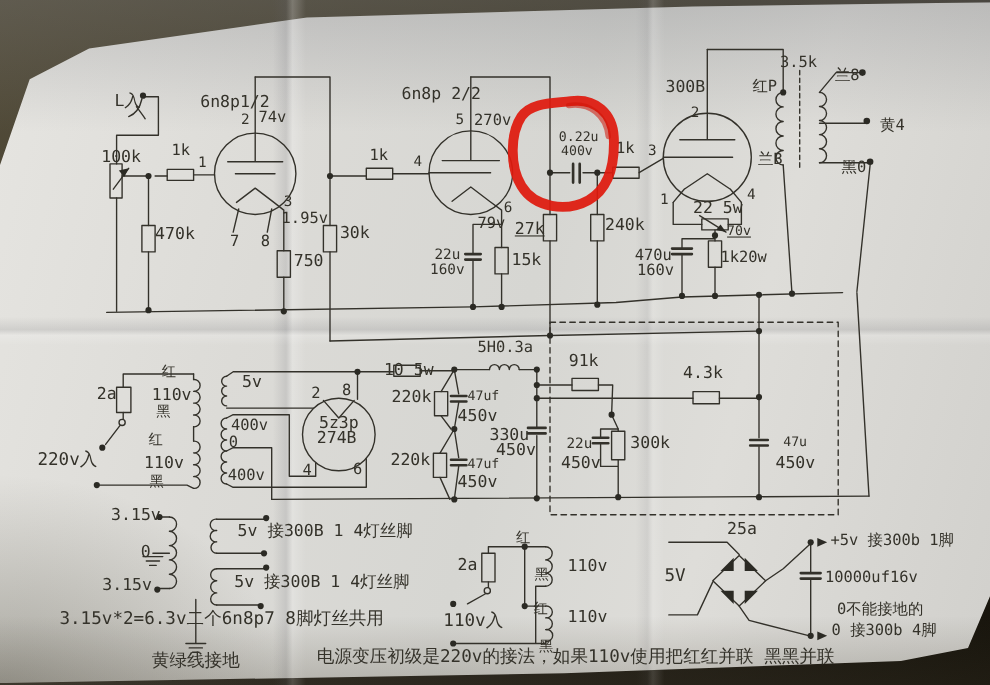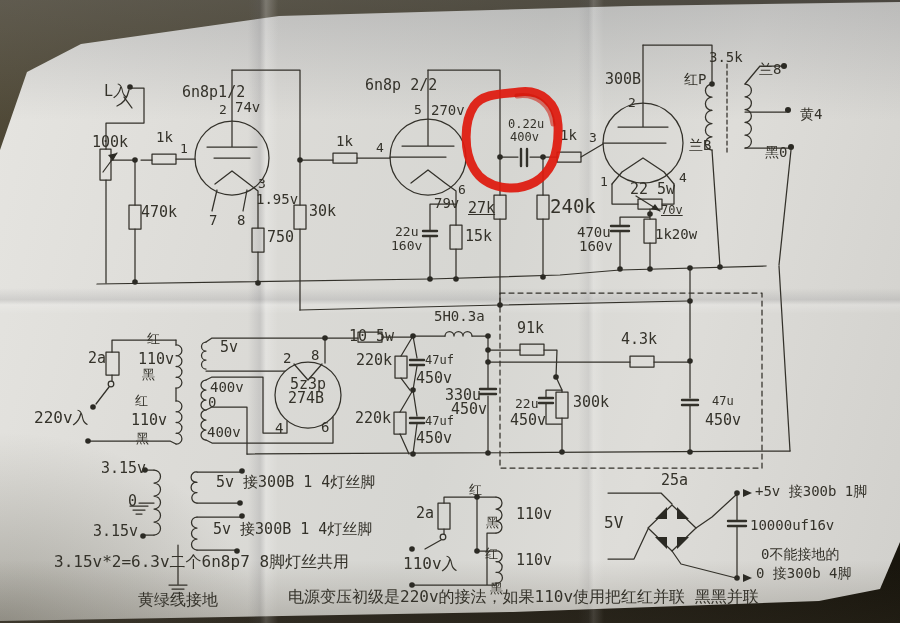--- a/index.html
+++ b/index.html
@@ -273,21 +273,21 @@
       <span class="lbl" style="left: 414px; top: 103px; font-size: 13px;">5</span>
       <span class="lbl" style="left: 431px; top: 103px; font-size: 14px;">270v</span>
       <span class="lbl" style="left: 336px; top: 134px; font-size: 14px;">1k</span>
       <span class="lbl" style="left: 376px; top: 141px; font-size: 13px;">4</span>
       <span class="lbl" style="left: 458px; top: 183px; font-size: 13px;">6</span>
       <span class="lbl" style="left: 434px; top: 196px; font-size: 14px;">79v</span>
       <span class="lbl" style="left: 395px; top: 225px; font-size: 13px;">22u</span>
       <span class="lbl" style="left: 391px; top: 239px; font-size: 13px;">160v</span>
       <span class="lbl" style="left: 465px; top: 229px; font-size: 15px;">15k</span>
       <span class="lbl" style="left: 468px; top: 201px; font-size: 15px; text-decoration: underline;">27k</span>
-      <span class="lbl" style="left: 550px; top: 197px; font-size: 19px;">240k</span>
+      <span class="lbl" style="left: 550px; top: 197px; font-size: 15px;">240k</span>
       <span class="lbl" style="left: 508px; top: 118px; font-size: 12px;">0.22u</span>
       <span class="lbl" style="left: 510px; top: 131px; font-size: 12px;">400v</span>
       <span class="lbl" style="left: 560px; top: 128px; font-size: 14px;">1k</span>
       <span class="lbl" style="left: 589px; top: 131px; font-size: 13px;">3</span>
       <span class="lbl" style="left: 605px; top: 72px; font-size: 15px;">300B</span>
       <span class="lbl" style="left: 628px; top: 96px; font-size: 13px;">2</span>
       <span class="lbl" style="left: 600px; top: 175px; font-size: 13px;">1</span>
       <span class="lbl" style="left: 679px; top: 171px; font-size: 13px;">4</span>
       <span class="lbl" style="left: 630px; top: 182px; font-size: 15px;">22 5w</span>
       <span class="lbl" style="left: 661px; top: 204px; font-size: 12px; text-decoration: underline;">70v</span>

